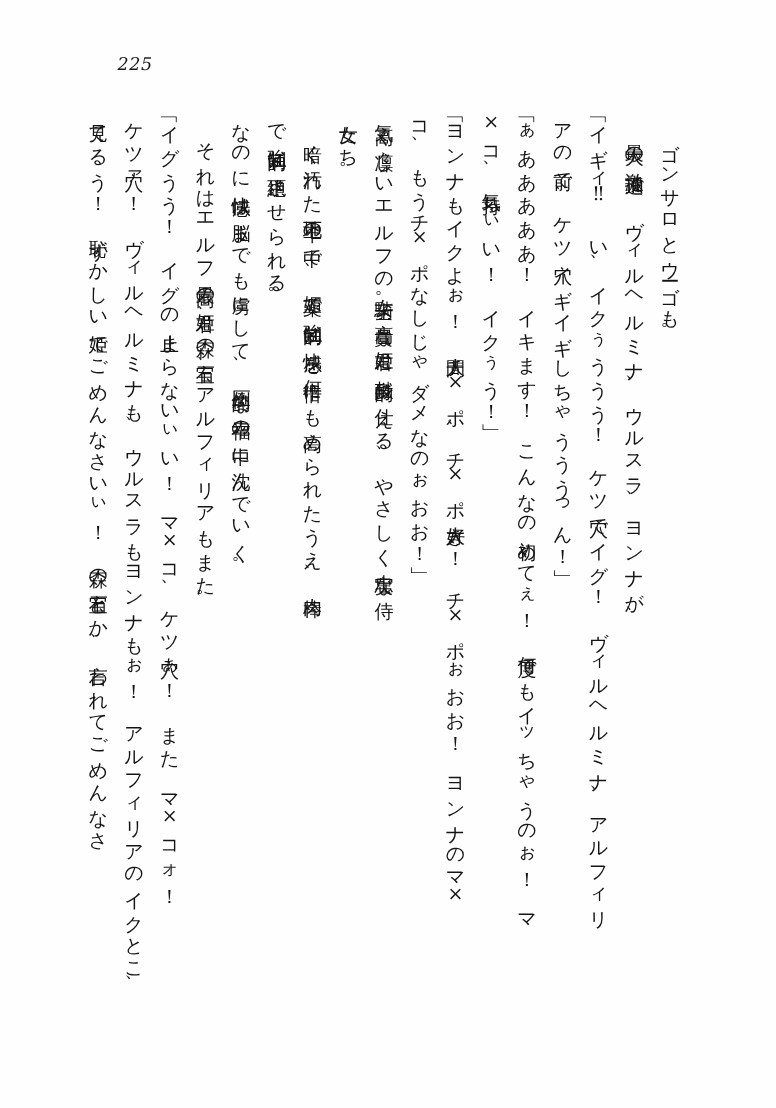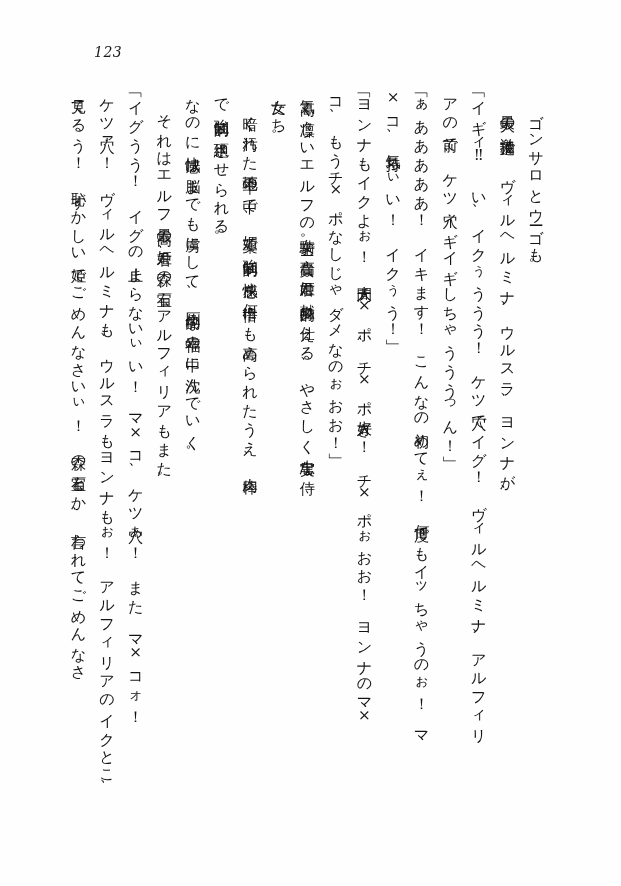--- a/index.html
+++ b/index.html
@@ -65,21 +65,21 @@
 
   .column.indent {
     padding-top: 16px;
   }
 </style>
 </head>
 <body>
 
 <div class="page">
 
-  <div class="page-number">123</div>
+  <div class="page-number">225</div>
 
   <div class="text-block">
 
   <div class="column indent">ゴンサロとウーゴも。</div>
       <div class="column indent">最大の激抽送で、ヴィルヘルミナ、ウルスラ、ヨンナが、</div>
       <div class="column">「イギィ‼　い、イクぅううう！　ケツ穴でイグ！　ヴィルヘルミナ、アルフィリ</div>
       <div class="column">アの前で、ケツ穴イギイギしちゃうううっん！」</div>
       <div class="column">「ぁあああああ！　イキます！　こんなの初めてぇ！　何度でもイッちゃうのぉ！　マ</div>
       <div class="column">×コ、気持ちぃい！　イクぅう！」</div>
       <div class="column">「ヨンナもイクよぉ！　人間チ×ポ、チ×ポ大好き！　チ×ポぉおお！　ヨンナのマ×</div>

